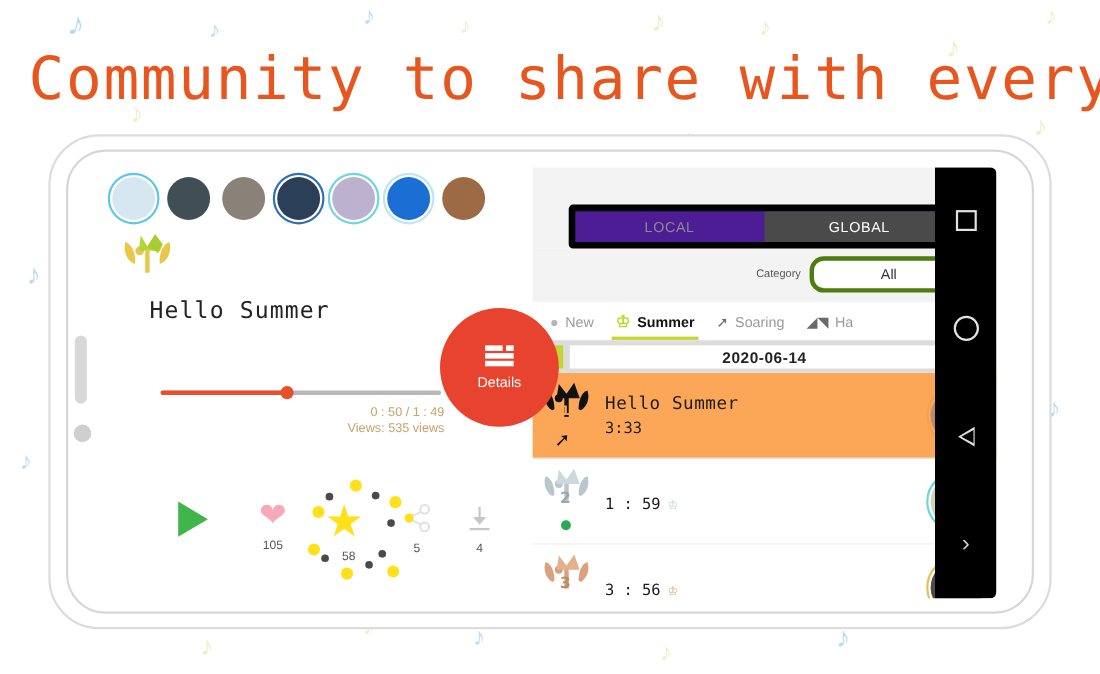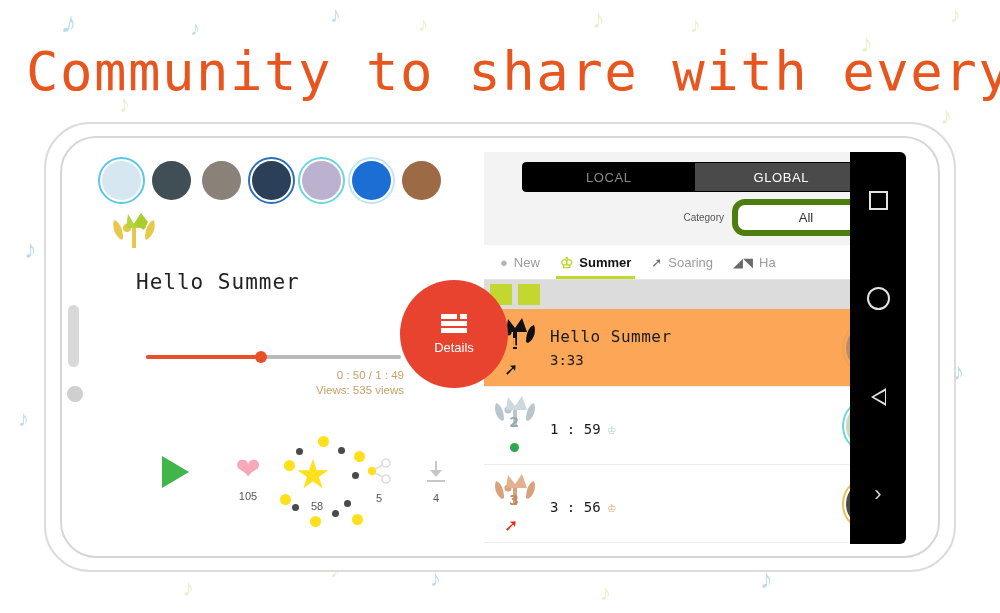--- a/index.html
+++ b/index.html
@@ -293,24 +293,25 @@
   .seg-wrap {
     padding: 10px 12px 0 12px;
     display: flex;
     justify-content: center;
     background: #f3f3f3;
   }
   .seg {
     display: flex;
     width: 345px;
     height: 28px;
-    border: 1px solid #000000;
+    border: 6px solid #000000;
     border-radius: 4px;
     overflow: hidden;
-    background: #000000;
+    background: #4c1d95;
+    margin-top: 24px;
   }
   .seg div {
     flex: 1;
     display: flex;
     align-items: center;
     justify-content: center;
     font-size: 13px;
     letter-spacing: 0.6px;
     color: #8a8a8a;
   }
@@ -323,21 +324,21 @@
     display: flex;
     align-items: center;
     justify-content: flex-end;
     gap: 8px;
     padding: 7px 26px 9px 0;
   }
   .cat-label { font-size: 10px; color: #555; text-align: center; }
   .cat-select {
     width: 136px;
     height: 25px;
-    border: 6px solid #4d7c0f;
+    border: 4px solid #4d7c0f;
     border-radius: 13px;
     background: #fff;
     display: flex;
     align-items: center;
     justify-content: center;
     font-size: 13px;
     color: #333;
   }
 
   .tabs {
@@ -688,20 +689,21 @@
         <span>Soaring</span>
       </div>
       <div class="tab">
         <span class="ic" style="color:#6a6a6a;">◢◥</span>
         <span>Ha</span>
       </div>
     </div>
 
     <div class="date-bar">
       <div class="date-sq"></div>
+      <div class="date-field">2020-06-14</div>
       <div class="date-sq"></div>
     </div>
 
     <div class="list">
 
       <div class="row highlight">
         <div class="rank-col">
           <div class="rank-badge">
             <svg viewBox="0 0 46 40" width="46" height="40">
               <path d="M10 26 C3 22 2 13 4 8 C10 10 12 18 12 25 Z" fill="#111"></path>

